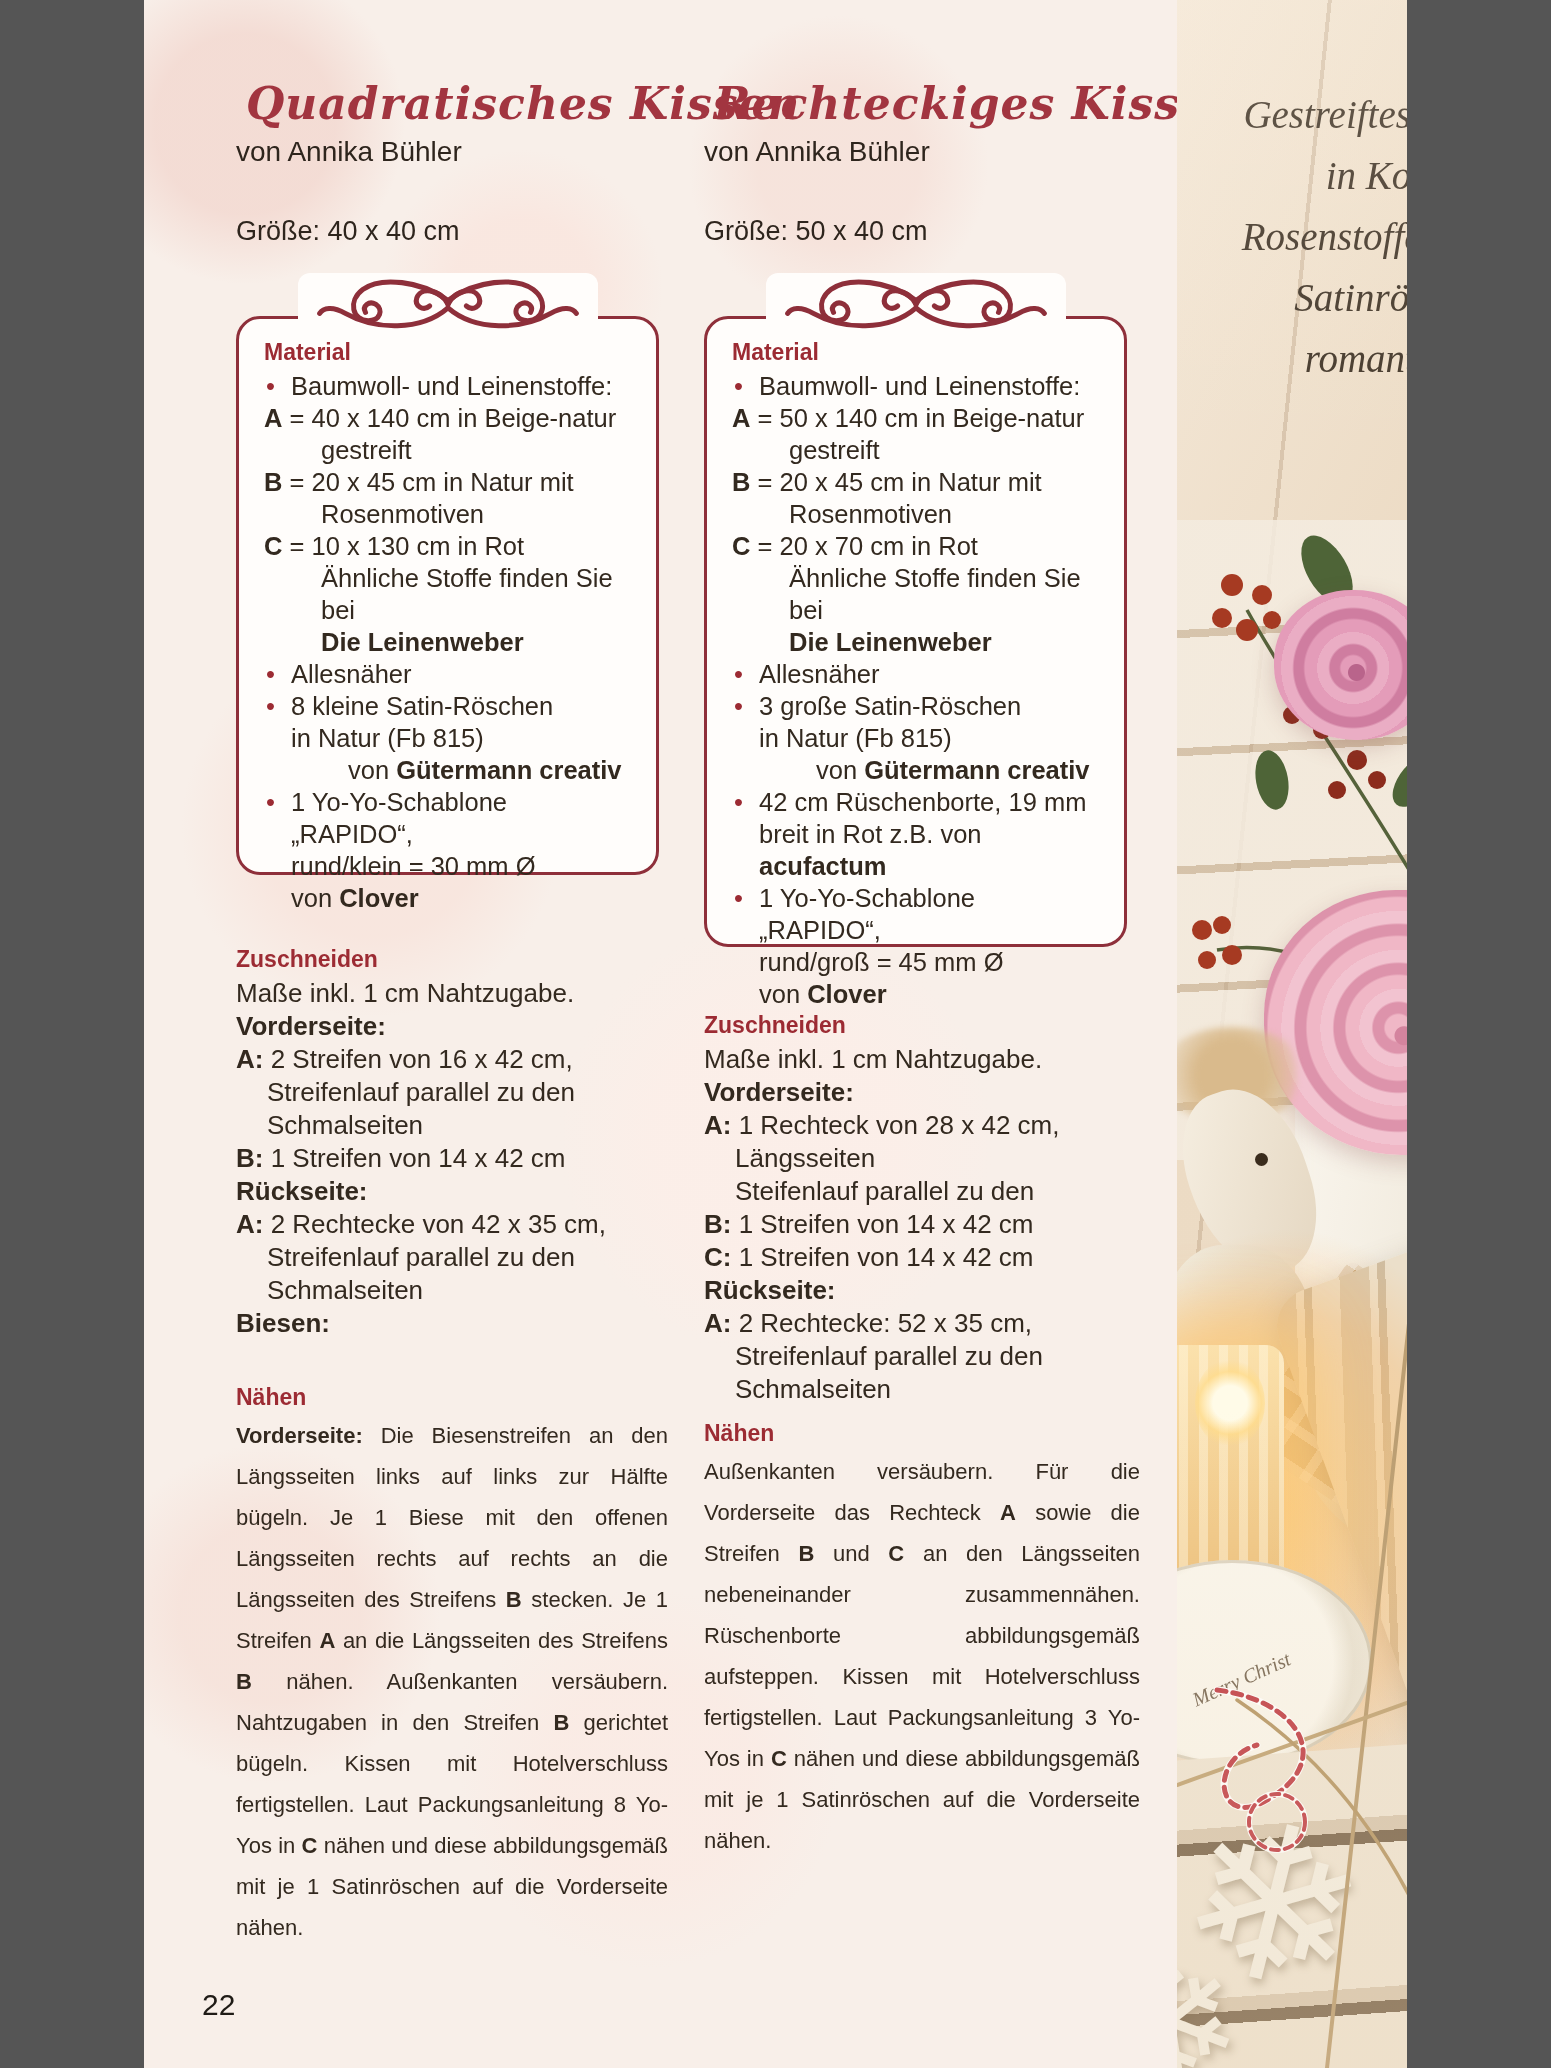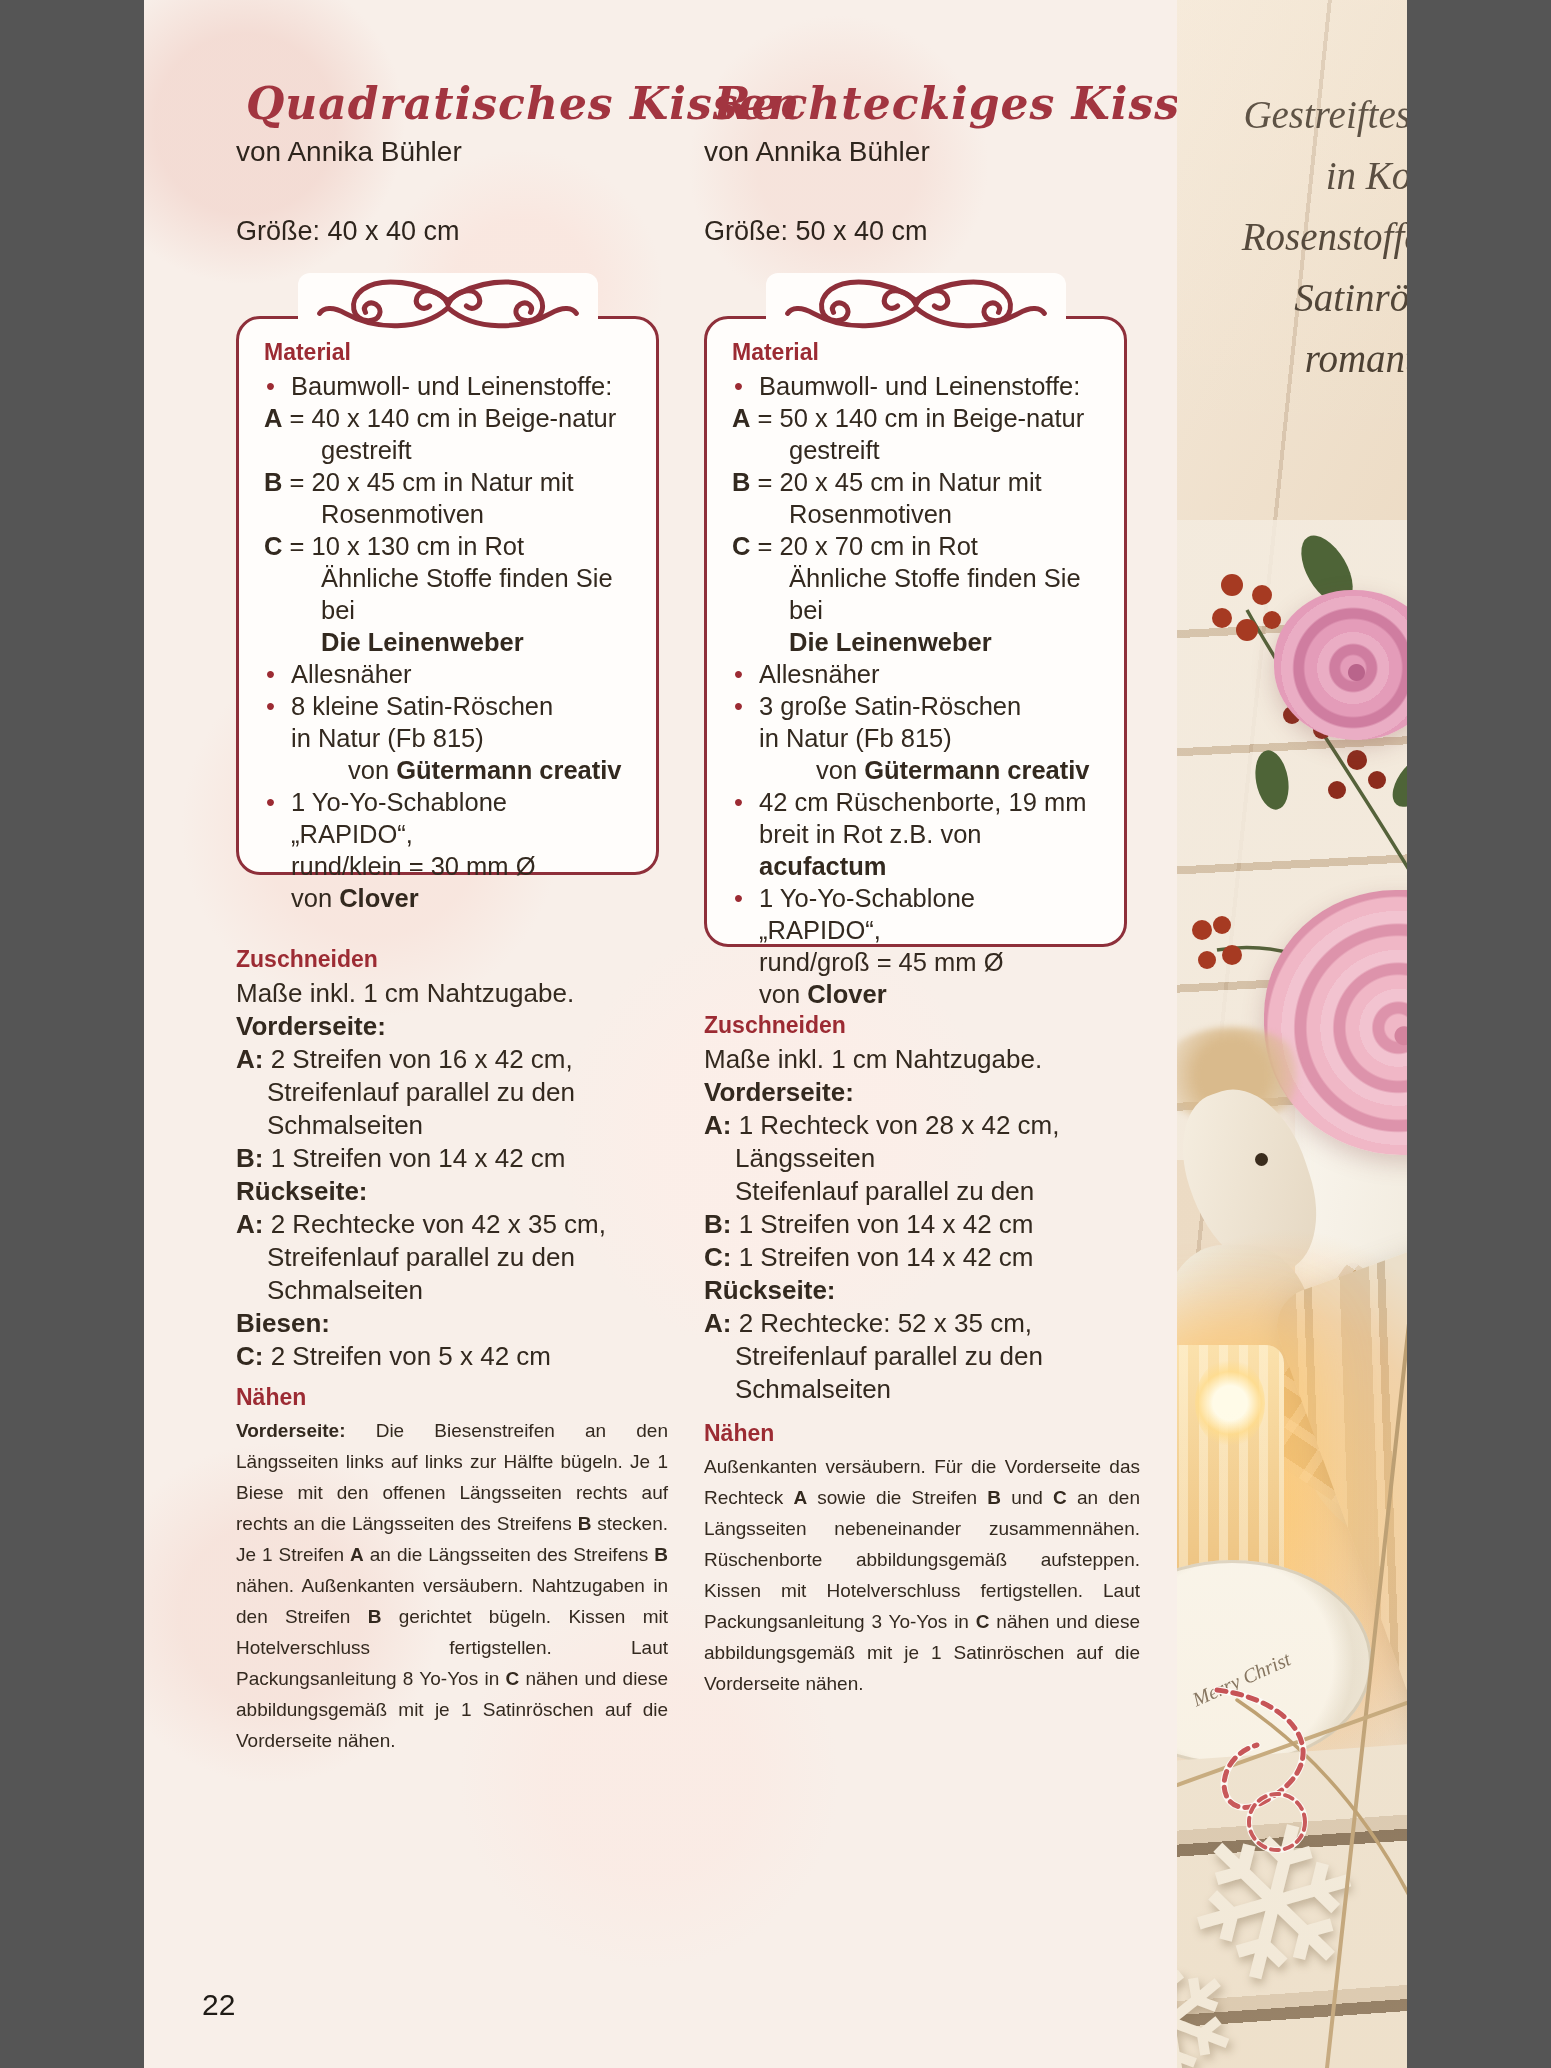--- a/index.html
+++ b/index.html
@@ -41,21 +41,21 @@
   .material-lines .ln.i1{padding-left:27px;}
   .material-lines .ln.i2{padding-left:57px;}
   .material-lines .ln.i3{padding-left:84px;}
   .cut-lines .ln.i1{padding-left:31px;}
   .b{font-weight:bold;}
   .section{position:absolute;left:2px;width:100%;}
   .col-left .zus{top:862px;}
   .col-right .zus{top:928px;}
   .col-left .naeh{top:1300px;}
   .col-right .naeh{top:1336px;}
-  .just{margin:2px 0 4px 0;font-size:19px;line-height:31px;text-align:justify;}
+  .just{margin:2px 0 4px 0;font-size:22px;line-height:41px;text-align:justify;}
   .pagenum{position:absolute;left:58px;top:1988px;font-size:30px;color:#1f1b16;}
 
   
   .photo{position:absolute;left:1033px;top:0;width:518px;height:2068px;overflow:hidden;
     background:linear-gradient(115deg,#f4e8d8 0%,#ecdbc4 35%,#eddcc5 60%,#e9d6bd 100%);}
   .planks{position:absolute;inset:0;
     background:repeating-linear-gradient(96deg, transparent 0 150px, rgba(160,128,95,.28) 150px 154px, transparent 154px 310px);}
   .whiteboards{position:absolute;left:0;top:520px;width:100%;height:640px;
     background:
      repeating-linear-gradient(177deg, rgba(244,236,224,.85) 0 110px, rgba(190,168,140,.5) 110px 118px);}
@@ -179,21 +179,20 @@
           <div class="ln i0"><span class="b">Vorderseite:</span></div>
           <div class="ln i0"><span class="b">A:</span><span> 2 Streifen von 16 x 42 cm,</span></div>
           <div class="ln i1"><span>Streifenlauf parallel zu den</span></div>
           <div class="ln i1"><span>Schmalseiten</span></div>
           <div class="ln i0"><span class="b">B:</span><span> 1 Streifen von 14 x 42 cm</span></div>
           <div class="ln i0"><span class="b">Rückseite:</span></div>
           <div class="ln i0"><span class="b">A:</span><span> 2 Rechtecke von 42 x 35 cm,</span></div>
           <div class="ln i1"><span>Streifenlauf parallel zu den</span></div>
           <div class="ln i1"><span>Schmalseiten</span></div>
           <div class="ln i0"><span class="b">Biesen:</span></div>
-          <div class="ln i0"><span class="b">C:</span><span> 2 Streifen von 5 x 42 cm</span></div>
         </div>
     </div>
 
     <div class="section naeh">
       <h2 class="red-heading">Nähen</h2>
       <p class="just"><span class="b">Vorderseite:</span><span> Die Biesenstreifen an den Längsseiten links auf links zur Hälfte bügeln. Je 1 Biese mit den offenen Längsseiten rechts auf rechts an die Längsseiten des Streifens </span><span class="b">B</span><span> stecken. Je 1 Streifen </span><span class="b">A</span><span> an die Längsseiten des Streifens </span><span class="b">B</span><span> nähen. Außenkanten versäubern. Nahtzugaben in den Streifen </span><span class="b">B</span><span> gerichtet bügeln. Kissen mit Hotelverschluss fertigstellen. Laut Packungsanleitung 8 Yo-Yos in </span><span class="b">C</span><span> nähen und diese abbildungsgemäß mit je 1 Satinröschen auf die Vorderseite nähen.</span></p>
     </div>
   </section>
 
   <section class="col col-right">

